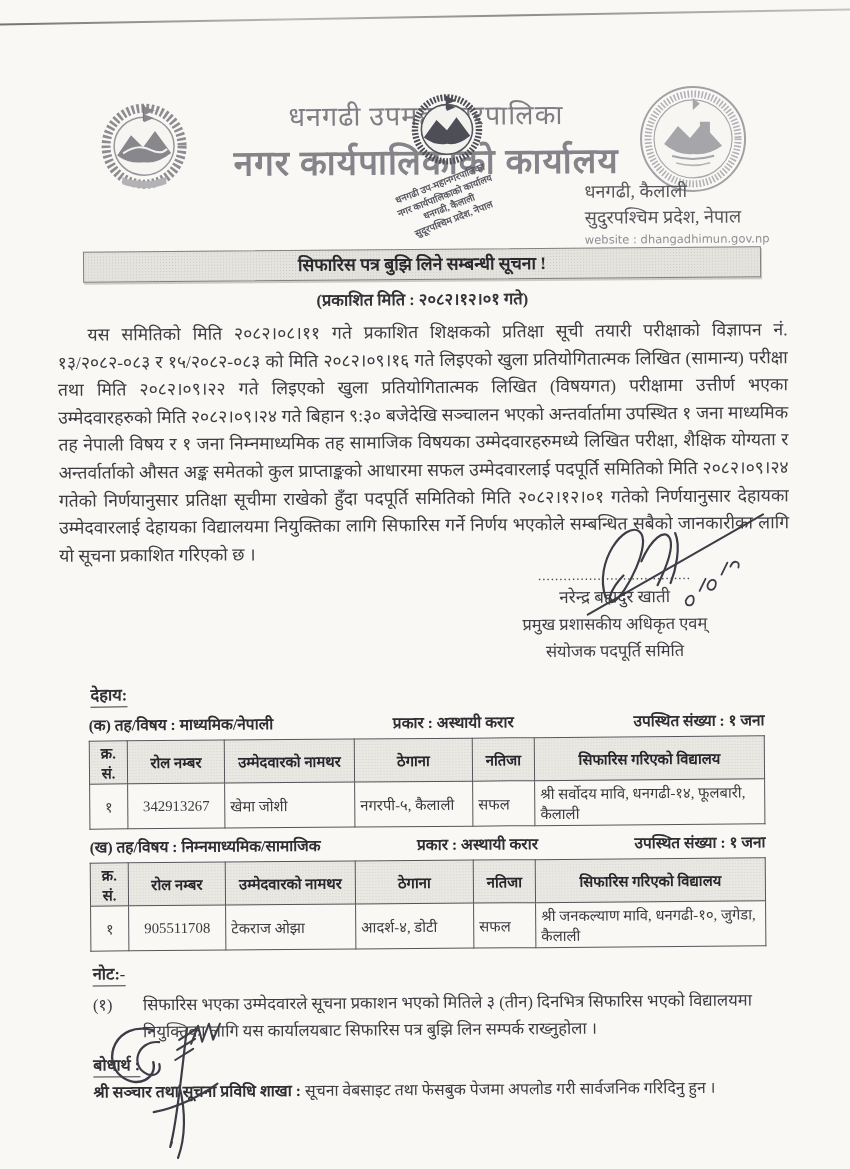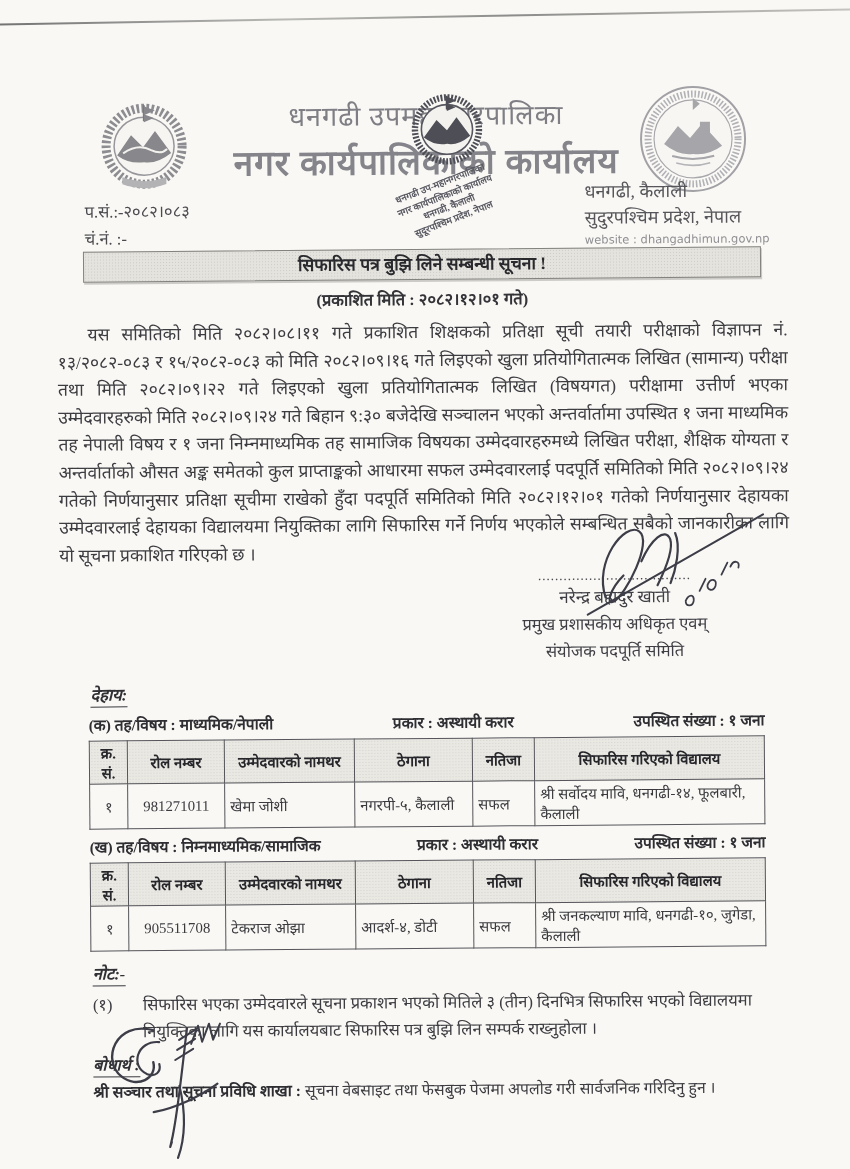--- a/index.html
+++ b/index.html
@@ -30,21 +30,21 @@
              background-color:#e4e3de;background-image:radial-gradient(rgba(80,80,80,.16) 1px,transparent 1px);
              background-size:3px 3px;border:1px solid #82827e;box-shadow:1px 2px 0 rgba(120,120,118,.35);
              font-weight:bold;font-size:17.5px;color:#2a2a2e;}
   .pub-date{text-align:center;font-weight:bold;font-size:16.5px;color:#333338;margin-top:7px;}
   .para{margin-top:9px;font-size:17.5px;line-height:27.6px;text-align:justify;text-indent:30px;color:#3c3c41;}
   .sign-block{position:relative;width:290px;margin:2px 30px 0 auto;text-align:center;color:#3e3e44;}
   .sign-block .dots{font-size:13px;letter-spacing:1px;color:#4a4a4f;line-height:16px;}
   .sign-block .nm{font-size:17px;line-height:27px;}
   .sign-block .ds{font-size:16.5px;line-height:27px;}
   .sig-top{position:absolute;right:-18px;top:-68px;width:210px;height:125px;}
-  .u{display:inline-block;border-bottom:1.6px solid #3a3a3f;padding-bottom:1px;font-style:italic;}
+  .u{display:inline-block;border-bottom:1.6px solid #3a3a3f;padding-bottom:1px;}
   .dehaya{margin:14px 0 4px 30px;font-weight:bold;font-size:16.5px;color:#303035;}
   .secline{display:flex;justify-content:space-between;align-items:flex-end;width:676px;margin:6px 0 5px 28px;
            font-weight:bold;font-size:15.5px;color:#2e2e33;}
   table{border-collapse:collapse;width:676px;margin-left:28px;table-layout:fixed;}
   th{background-color:#e9e8e3;background-image:radial-gradient(rgba(90,90,90,.14) 1px,transparent 1px);
      background-size:3px 3px;font-weight:bold;color:#26262b;}
   th,td{border:1.7px solid #55555a;font-size:14.8px;padding:2px 5px;}
   th{height:38px;padding:1px 3px;}
   td{height:27px;}
   .c{text-align:center;} 
@@ -108,24 +108,20 @@
       <path d="M38 79 Q55 84 72 79" stroke="#b4b4b8" stroke-width="1.6" fill="none"></path>
       <path d="M55 14 L55 26 L62 20 Z" fill="#a6a6aa"></path>
     </svg>
 
     <div class="addr">
       <div class="a1">धनगढी, कैलाली</div>
       <div class="a2">सुदुरपश्चिम प्रदेश, नेपाल</div>
       <div class="web">website : dhangadhimun.gov.np</div>
     </div>
 
-    <div class="refs">
-      <div>प.सं.:-२०८२।०८३</div>
-      <div>चं.नं. :-</div>
-    </div>
 
     <div class="doc">
 
       <div class="title-bar">
         <span>सिफारिस पत्र बुझि लिने सम्बन्धी सूचना !</span>
       </div>
       <div class="pub-date">(प्रकाशित मिति : २०८२।१२।०१ गते)</div>
 
       <div class="para">यस समितिको मिति २०८२।०८।११ गते प्रकाशित शिक्षकको प्रतिक्षा सूची तयारी परीक्षाको विज्ञापन नं. १३/२०८२-०८३ र १५/२०८२-०८३ को मिति २०८२।०९।१६ गते लिइएको खुला प्रतियोगितात्मक लिखित (सामान्य) परीक्षा तथा मिति २०८२।०९।२२ गते लिइएको खुला प्रतियोगितात्मक लिखित (विषयगत) परीक्षामा उत्तीर्ण भएका उम्मेदवारहरुको मिति २०८२।०९।२४ गते बिहान ९:३० बजेदेखि सञ्चालन भएको अन्तर्वार्तामा उपस्थित १ जना माध्यमिक तह नेपाली विषय र १ जना निम्नमाध्यमिक तह सामाजिक विषयका उम्मेदवारहरुमध्ये लिखित परीक्षा, शैक्षिक योग्यता र अन्तर्वार्ताको औसत अङ्क समेतको कुल प्राप्ताङ्कको आधारमा सफल उम्मेदवारलाई पदपूर्ति समितिको मिति २०८२।०९।२४ गतेको निर्णयानुसार प्रतिक्षा सूचीमा राखेको हुँदा पदपूर्ति समितिको मिति २०८२।१२।०१ गतेको निर्णयानुसार देहायका उम्मेदवारलाई देहायका विद्यालयमा नियुक्तिका लागि सिफारिस गर्ने निर्णय भएकोले सम्बन्धित सबैको जानकारीका लागि यो सूचना प्रकाशित गरिएको छ ।</div>
 
@@ -167,21 +163,21 @@
           <th class="c">रोल नम्बर</th>
           <th class="c">उम्मेदवारको नामथर</th>
           <th class="c">ठेगाना</th>
           <th class="c">नतिजा</th>
           <th class="c">सिफारिस गरिएको विद्यालय</th>
         </tr>
           </thead>
         <tbody>
             <tr>
           <td class="c">१</td>
-          <td class="c">981271011</td>
+          <td class="c">342913267</td>
           <td>खेमा जोशी</td>
           <td>नगरपी-५, कैलाली</td>
           <td>सफल</td>
           <td>श्री सर्वोदय मावि, धनगढी-१४, फूलबारी, कैलाली</td>
         </tr>
           </tbody>
       </table>
 
       <div class="secline">
         <span>(ख) तह/विषय : निम्नमाध्यमिक/सामाजिक</span>

